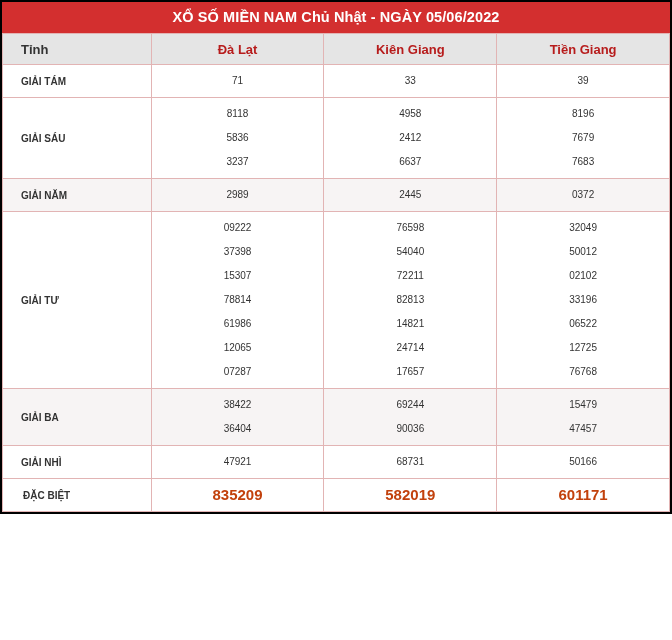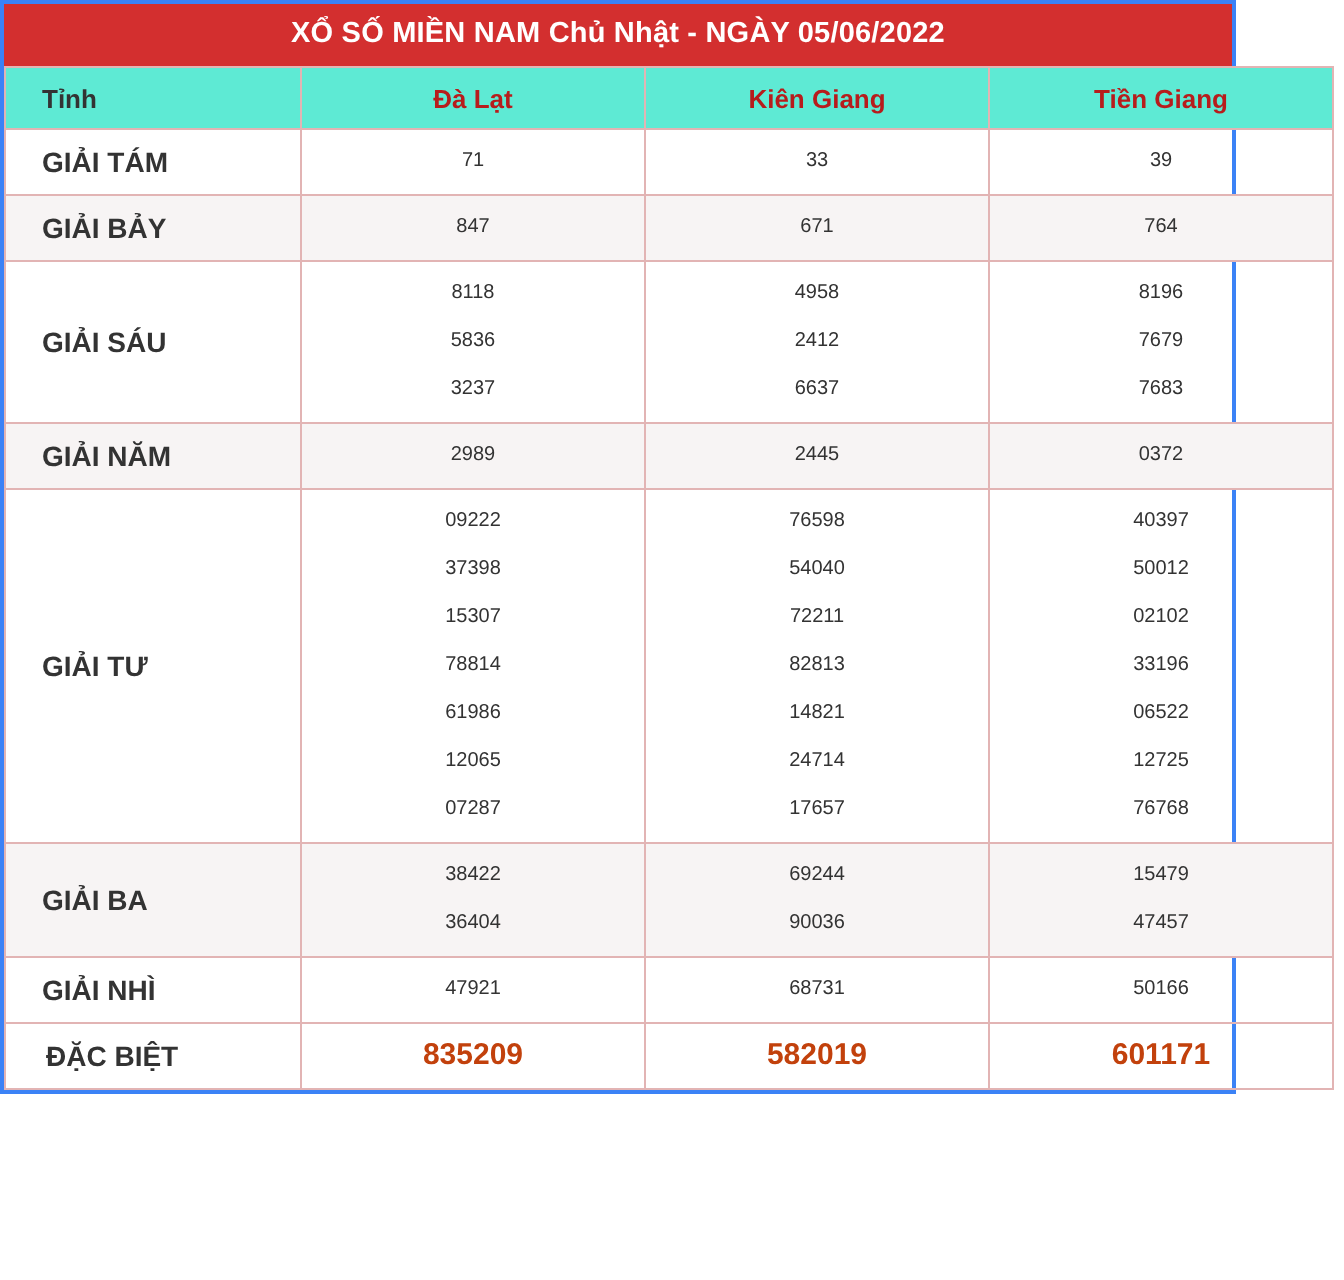--- a/index.html
+++ b/index.html
@@ -8,23 +8,23 @@
   }
   body {
     width: 672px;
     height: 640px;
     background: #ffffff;
     font-family: "Liberation Sans", sans-serif;
     font-size: 13px;
     color: #222222;
   }
   .lottery-wrap {
-    width: 618px;
+    width: 672px;
     box-sizing: border-box;
-    border: 2px solid #3b82f6;
+    border: 2px solid #000000;
     background: #ffffff;
   }
   .lottery-title {
     height: 31px;
     line-height: 31px;
     background: #d32f2f;
     color: #ffffff;
     text-align: center;
     font-weight: bold;
     font-size: 14.5px;
@@ -42,34 +42,34 @@
     vertical-align: middle;
     padding: 0;
   }
   .col-label { width: 148px; }
   .col-prov { width: 172px; }
   thead th {
     height: 30px;
     font-weight: bold;
     font-size: 13px;
     color: #b71c1c;
-    background: #5eead4;
+    background: #e5e5e5;
     margin-left: 12px;
   }
   thead th.label-head {
     color: #333333;
     text-align: left;
     padding-left: 18px;
     font-weight: bold;
   }
   tbody td.prize-label {
     text-align: left;
     padding-left: 18px;
     font-weight: bold;
-    font-size: 14px;
+    font-size: 10px;
     color: #333333;
   }
   tbody td.nums {
     font-size: 10px;
     color: #333333;
     line-height: 24px;
     padding: 4px 0;
   }
   tbody tr.alt td {
     background: #f7f4f4;
@@ -112,32 +112,20 @@
           <td class="nums">
             <span class="num-line">71</span>
           </td>
           <td class="nums">
             <span class="num-line">33</span>
           </td>
           <td class="nums">
             <span class="num-line">39</span>
           </td>
         </tr>
-        <tr class="alt">
-          <td class="prize-label">GIẢI BẢY</td>
-          <td class="nums">
-            <span class="num-line">847</span>
-          </td>
-          <td class="nums">
-            <span class="num-line">671</span>
-          </td>
-          <td class="nums">
-            <span class="num-line">764</span>
-          </td>
-        </tr>
         <tr>
           <td class="prize-label">GIẢI SÁU</td>
           <td class="nums">
             <span class="num-line">8118</span>
             <span class="num-line">5836</span>
             <span class="num-line">3237</span>
           </td>
           <td class="nums">
             <span class="num-line">4958</span>
             <span class="num-line">2412</span>
@@ -175,21 +163,21 @@
           <td class="nums">
             <span class="num-line">76598</span>
             <span class="num-line">54040</span>
             <span class="num-line">72211</span>
             <span class="num-line">82813</span>
             <span class="num-line">14821</span>
             <span class="num-line">24714</span>
             <span class="num-line">17657</span>
           </td>
           <td class="nums">
-            <span class="num-line">40397</span>
+            <span class="num-line">32049</span>
             <span class="num-line">50012</span>
             <span class="num-line">02102</span>
             <span class="num-line">33196</span>
             <span class="num-line">06522</span>
             <span class="num-line">12725</span>
             <span class="num-line">76768</span>
           </td>
         </tr>
         <tr class="alt">
           <td class="prize-label">GIẢI BA</td>

